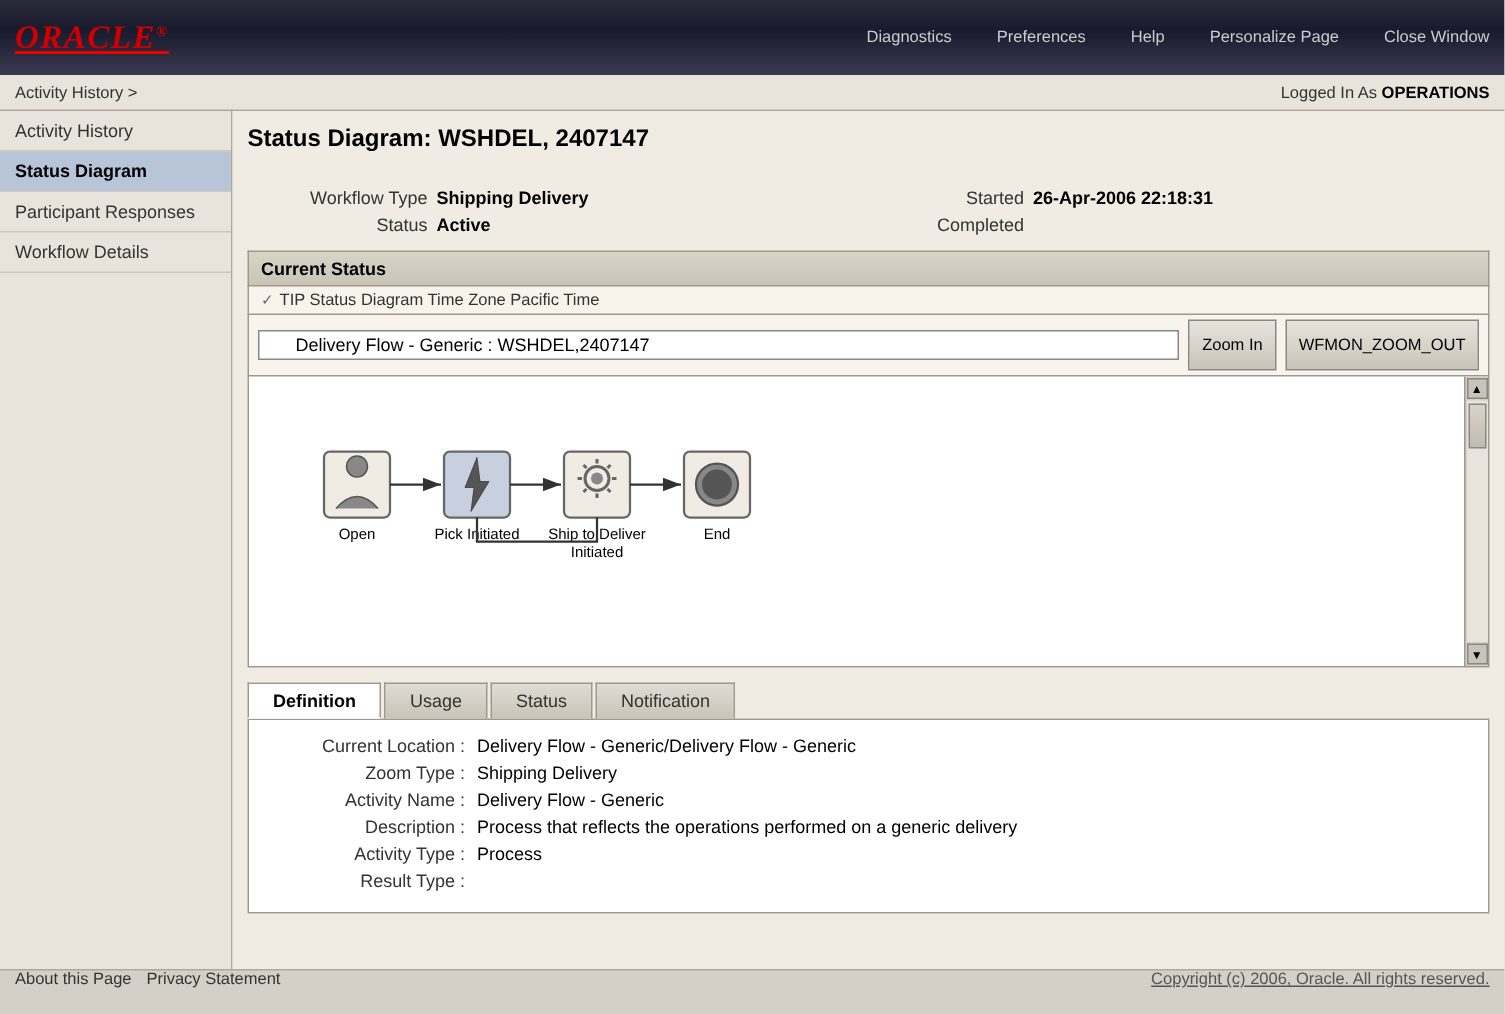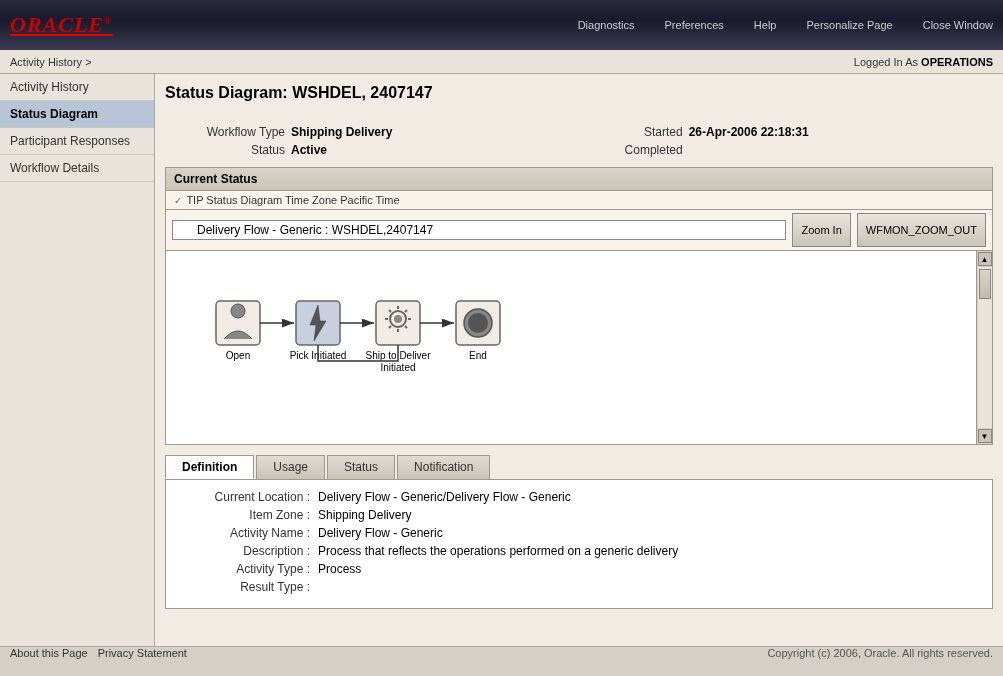--- a/index.html
+++ b/index.html
@@ -249,21 +249,21 @@
       border-top: 1px solid #b0a898;
       height: 30px;
       display: flex;
       align-items: flex-start;
       justify-content: space-between;
       padding: 0 10px;
       font-size: 11px;
       color: #333;
     }
     #footer-left { display: flex; gap: 10px; }
-    #footer-right { color: #555; }
+    #footer-right { color: #555; text-decoration: underline; }
     #footer a { color: #333; text-decoration: none; cursor: pointer; }
   </style>
 </head>
 <body>
 
 <div id="header">
   <div id="oracle-logo">
     <span>ORACLE</span><sup style="font-size:10px; color:#cc0000;">®</sup>
   </div>
   <div id="header-nav">
@@ -402,21 +402,21 @@
         <div class="tab">Status</div>
         <div class="tab">Notification</div>
       </div>
       <div id="tab-content">
 
         <div class="detail-row">
           <span class="detail-label">Current Location :</span>
           <span class="detail-value">Delivery Flow - Generic/Delivery Flow - Generic</span>
         </div>
         <div class="detail-row">
-          <span class="detail-label">Item Zone :</span>
+          <span class="detail-label">Zoom Type :</span>
           <span class="detail-value">Shipping Delivery</span>
         </div>
         <div class="detail-row">
           <span class="detail-label">Activity Name :</span>
           <span class="detail-value">Delivery Flow - Generic</span>
         </div>
         <div class="detail-row">
           <span class="detail-label">Description :</span>
           <span class="detail-value">Process that reflects the operations performed on a generic delivery</span>
         </div>

